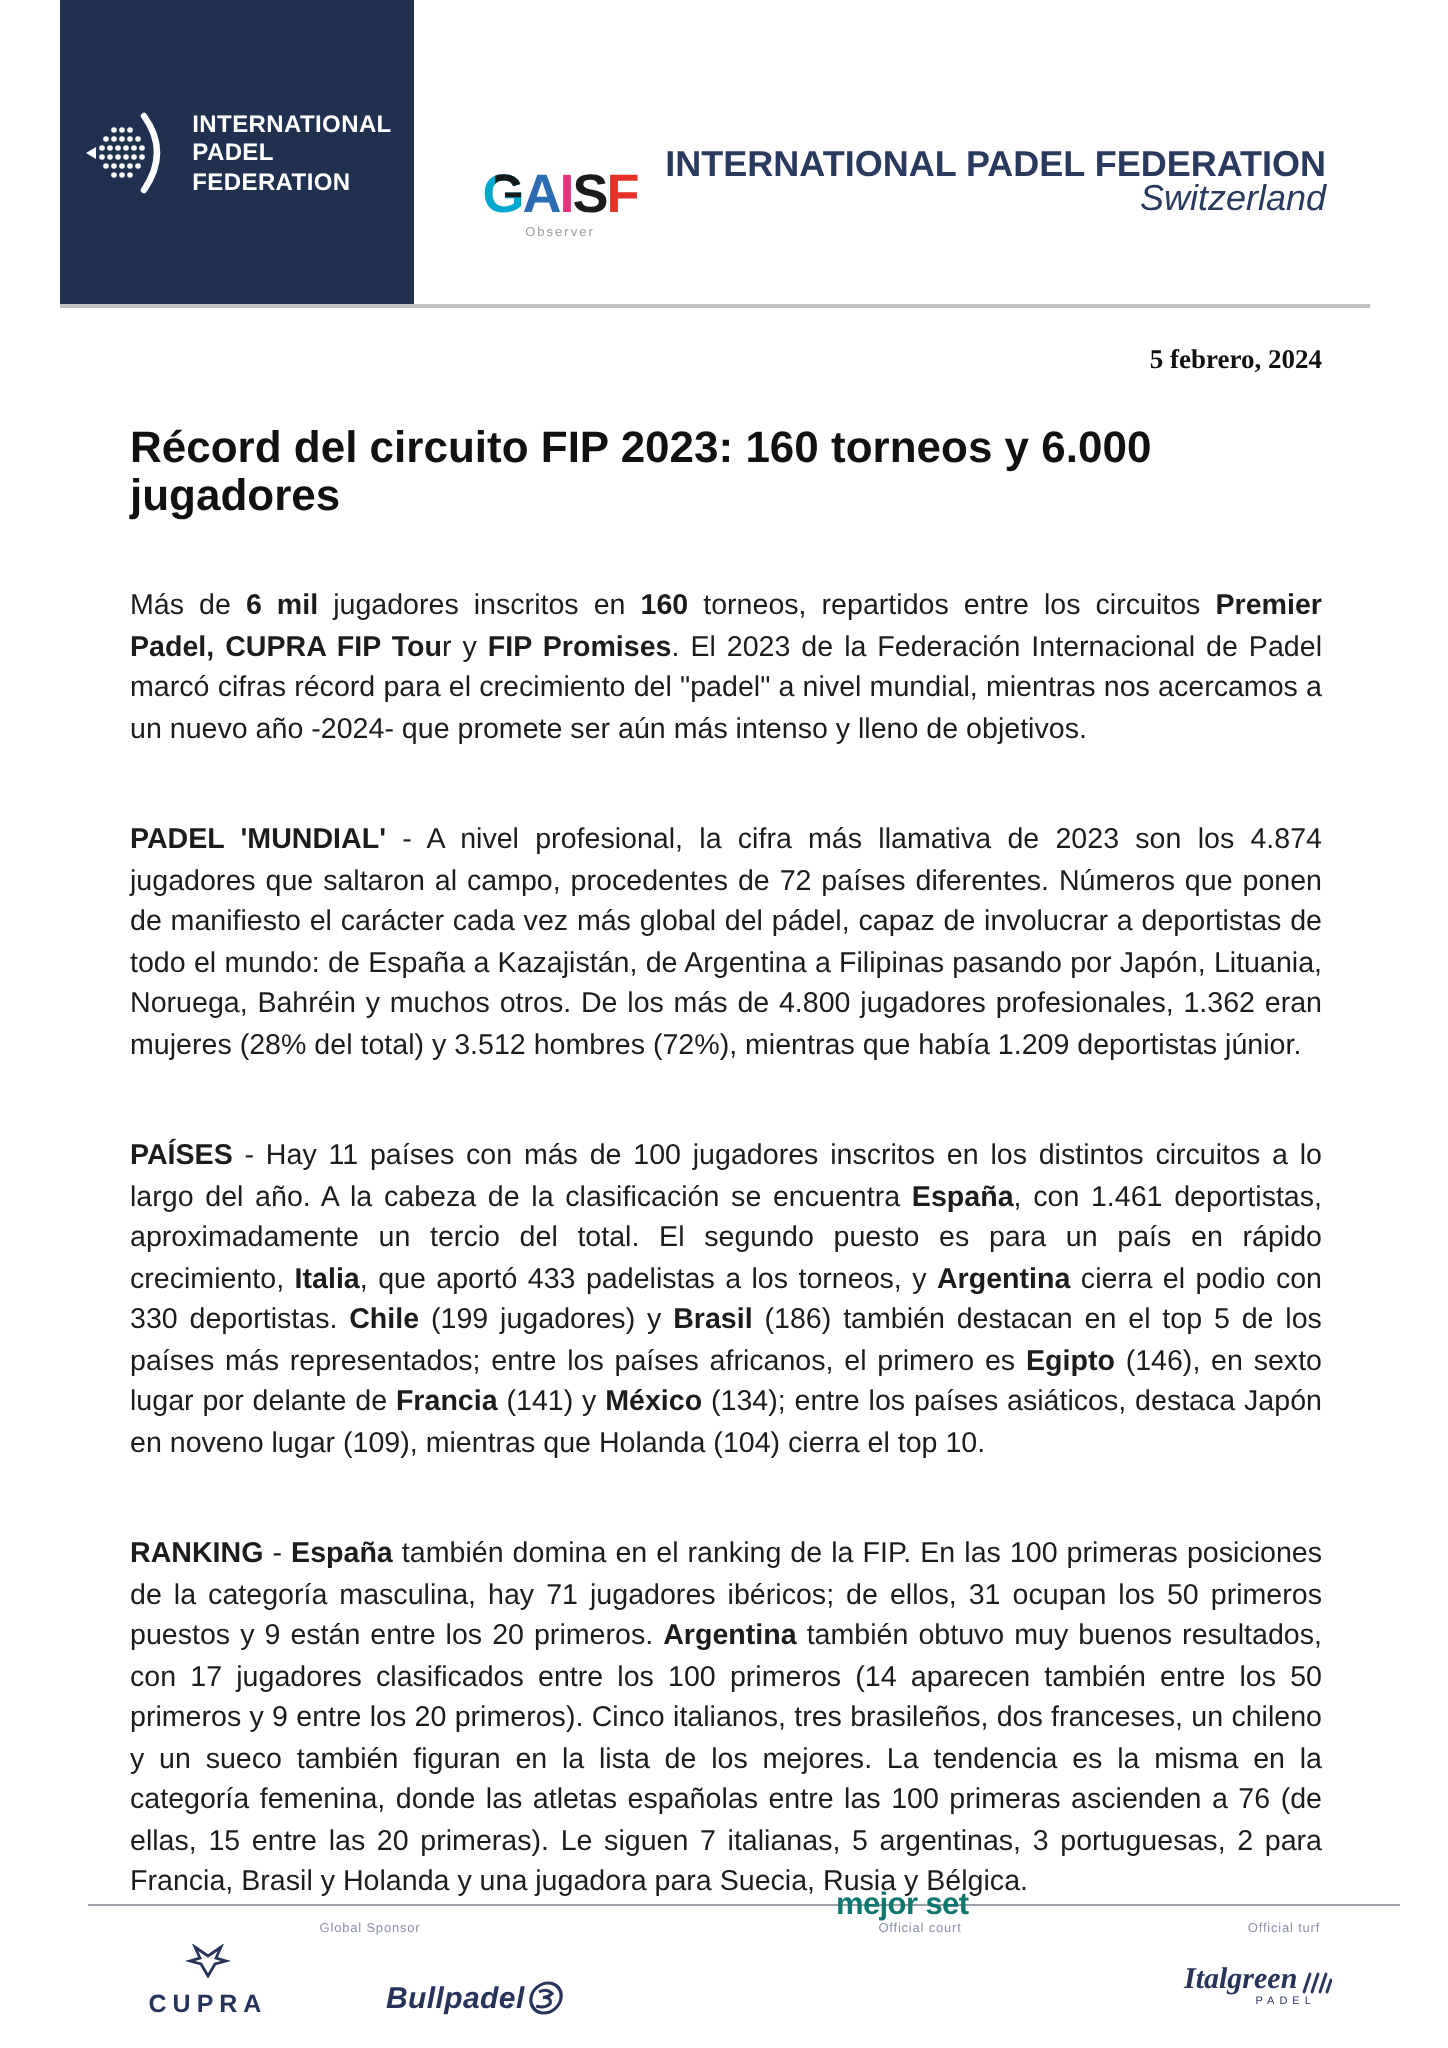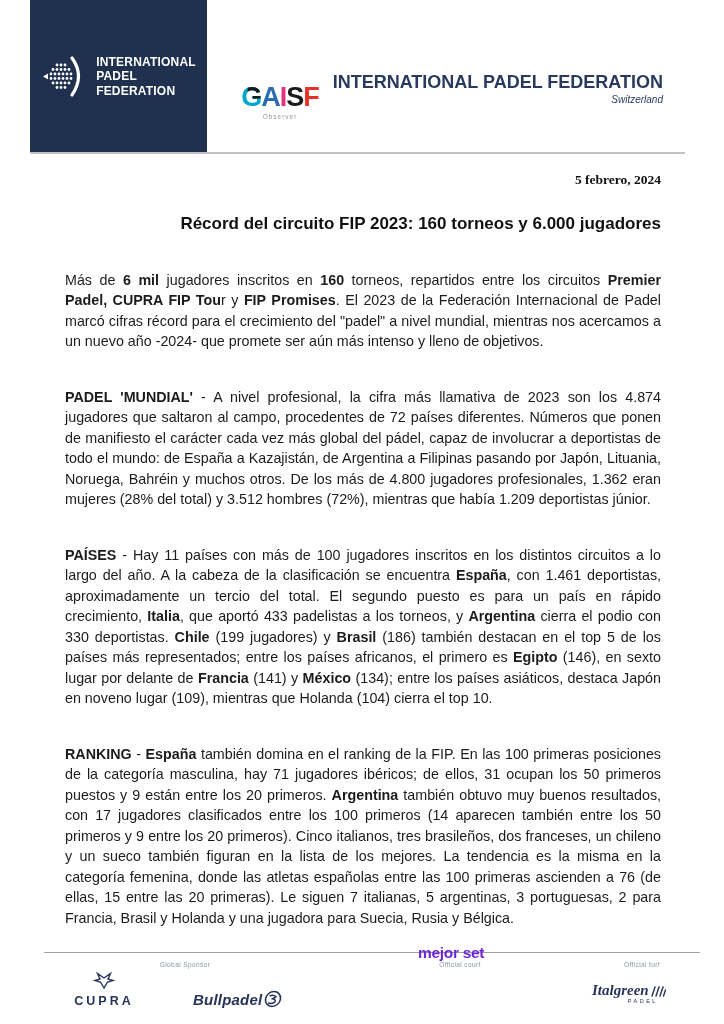--- a/index.html
+++ b/index.html
@@ -20,46 +20,46 @@
   }
   .ipf-text{color:#ffffff;font-weight:700;font-size:12px;line-height:14.5px;letter-spacing:.2px;}
   .gaisf{position:absolute;left:228px;top:84px;width:104px;text-align:center;}
   .gaisf-word{font-weight:800;font-size:27px;line-height:27px;letter-spacing:-1px;}
   .gaisf-word .ltr{position:relative;display:inline-block;}
   .gaisf-word .ltr .ov{position:absolute;left:0;top:0;clip-path:inset(0 0 46% 32%);}
   .gaisf-sub{font-size:6.5px;color:#9a9a9a;letter-spacing:1px;margin-top:2px;}
   .addr{position:absolute;right:61px;top:74px;text-align:right;color:#2a3a5e;}
   .addr-org{font-weight:700;font-size:18px;line-height:17px;}
   .addr-street{font-size:12px;line-height:17px;}
-  .addr-country{font-size:10px;line-height:17px;font-style:italic;}
+  .addr-country{font-size:18px;line-height:17px;font-style:italic;}
   .header-rule{position:absolute;left:30px;top:152px;width:655px;height:0;border-top:2px solid #c2c2c2;}
 
   
   .content{position:absolute;left:65px;top:172px;width:596px;}
   .date{text-align:right;font-family:"Liberation Serif", serif;font-weight:700;font-size:13.5px;color:#111;}
-  .title{margin:24px 0 12px 0;text-align:right;font-size:17px;line-height:23.5px;font-weight:700;color:#111;}
+  .title{margin:24px 0 12px 0;text-align:left;font-size:22px;line-height:23.5px;font-weight:700;color:#111;}
   .body-text p{
     margin:35px 0 0 0;
     font-size:14.3px;line-height:20.5px;
     text-align:justify;
   }
   .body-text p.first{margin-top:34px;}
 
   
   .footer-rule{position:absolute;left:44px;top:952px;width:656px;height:0;border-top:1.5px solid #9aa0a8;}
   .sp-label{position:absolute;top:961px;width:120px;text-align:center;font-size:6.5px;color:#8a93a6;letter-spacing:.4px;}
   .lbl-global{left:125px;}
   .lbl-court{left:400px;}
   .lbl-turf{left:582px;}
   .sponsor{color:#27335a;}
   .sp-cupra{position:absolute;left:58px;top:972px;width:92px;text-align:center;}
   .cupra-word{font-weight:700;font-size:12.5px;letter-spacing:3px;margin-top:1px;}
   .sp-bullpadel{position:absolute;left:193px;top:990px;display:flex;align-items:center;gap:2px;}
   .bullpadel-word{font-style:italic;font-weight:800;font-size:15px;letter-spacing:.2px;}
-  .sp-mejorset{position:absolute;left:418px;top:944px;font-weight:800;font-size:15.5px;letter-spacing:-.3px;color:#6d28d9;}
+  .sp-mejorset{position:absolute;left:418px;top:944px;font-weight:800;font-size:15.5px;letter-spacing:-.3px;color:#0f766e;}
   .sp-italgreen{position:absolute;left:592px;top:982px;text-align:center;}
   .italgreen-top{display:flex;align-items:center;gap:1px;}
   .italgreen-word{font-family:"Liberation Serif", serif;font-style:italic;font-weight:700;font-size:15px;}
   .italgreen-sub{font-size:5.5px;letter-spacing:2.5px;margin-top:-1px;padding-left:28px;}
 </style>
 </head>
 <body>
 
 <div class="page">
 

